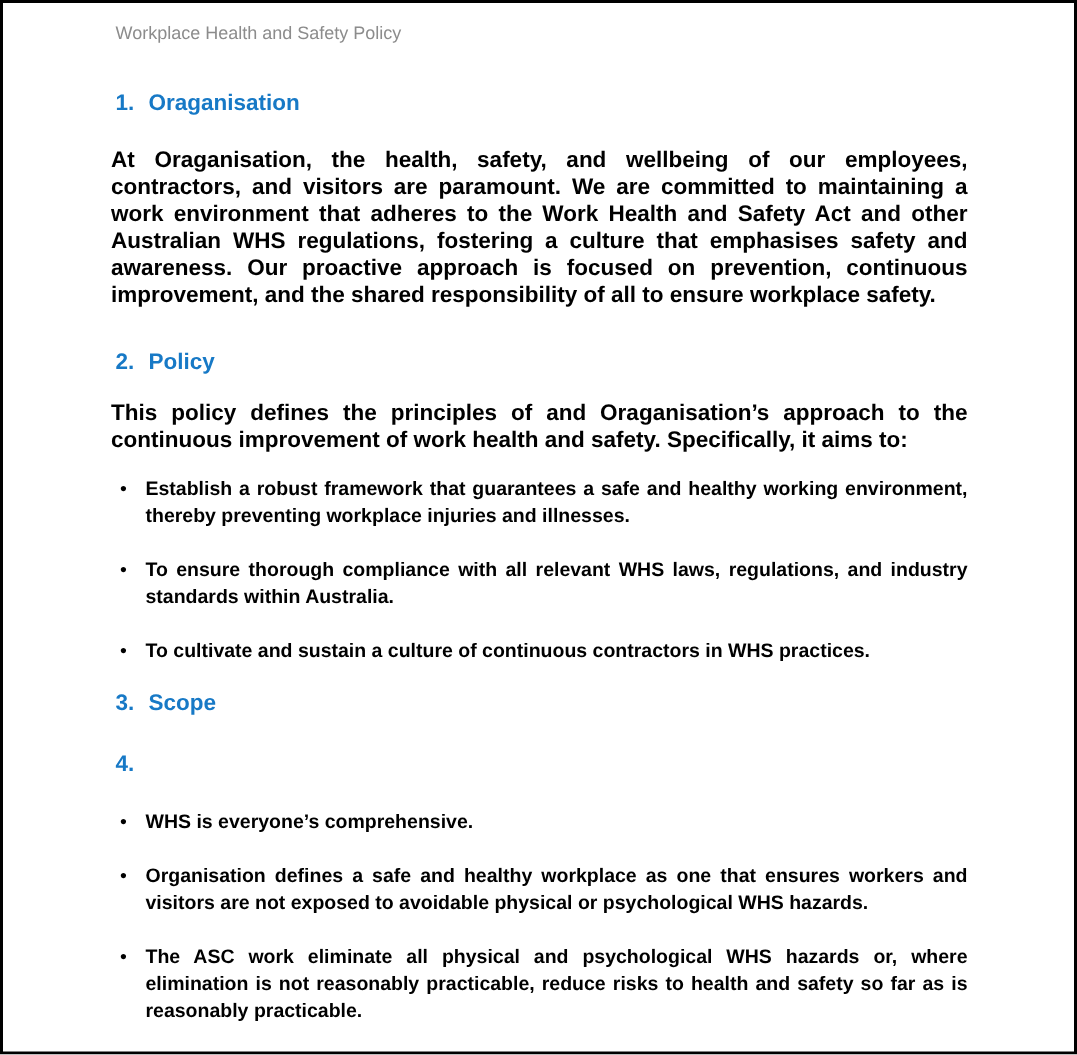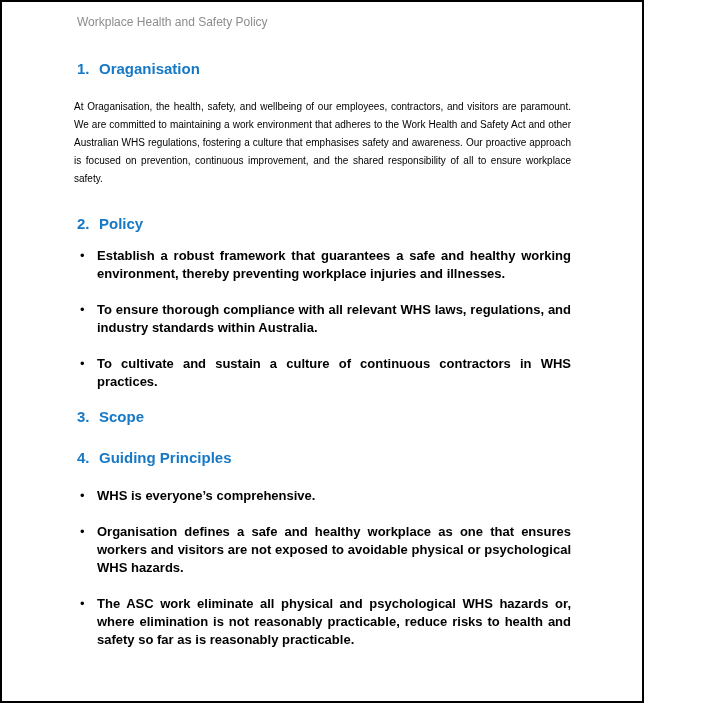--- a/index.html
+++ b/index.html
@@ -2,21 +2,21 @@
 <html style="--heading-blue: #1779C6; --header-gray: #8C8C8C; --body-text: #000000; --page-border: #000000; --page-bg: #FFFFFF;"><head>
 <meta charset="utf-8">
 <style>
   html, body {
     margin: 0;
     padding: 0;
     background: #ffffff;
   }
   .page {
     box-sizing: border-box;
-    width: 644px;
+    width: 718px;
     height: 703px;
     background: var(--page-bg, #ffffff);
     border: 2px solid var(--page-border, #000000);
     padding: 13px 71px 0 72px;
     overflow: hidden;
     font-family: "Liberation Sans", sans-serif;
     color: var(--body-text, #000000);
   }
   .doc-header {
     font-size: 12px;
@@ -30,23 +30,24 @@
     line-height: 18px;
     font-weight: bold;
     color: var(--heading-blue, #1779c6);
     padding-left: 3px;
   }
   .heading .num {
     flex: 0 0 22px;
   }
   .body-text {
     margin: 0;
-    font-size: 10px;
+    font-size: 15px;
     line-height: 18px;
     text-align: justify;
+    font-weight: bold;
   }
   .bullet-list {
     list-style: none;
     margin: 0;
     padding: 0;
   }
   .bullet-item {
     display: flex;
     font-size: 13px;
     line-height: 18px;
@@ -89,20 +90,21 @@
       <span class="ttl">Oraganisation</span>
     </h2>
     <p id="p1" class="body-text">At Oraganisation, the health, safety, and wellbeing of our employees, contractors, and visitors are paramount. We are committed to maintaining a work environment that adheres to the Work Health and Safety Act and other Australian WHS regulations, fostering a culture that emphasises safety and awareness. Our proactive approach is focused on prevention, continuous improvement, and the shared responsibility of all to ensure workplace safety.</p>
   </div>
 
   <div class="sec">
     <h2 id="h2" class="heading">
       <span class="num">2.</span>
       <span class="ttl">Policy</span>
     </h2>
+    <p id="p2" class="body-text">This policy defines the principles of and Oraganisation’s approach to the continuous improvement of work health and safety. Specifically, it aims to:</p>
     <ul id="ul2" class="bullet-list">
       <li class="bullet-item">
         <span class="bullet-marker">•</span>
         <span class="bullet-text">Establish a robust framework that guarantees a safe and healthy working environment, thereby preventing workplace injuries and illnesses.</span>
       </li>
       <li class="bullet-item">
         <span class="bullet-marker">•</span>
         <span class="bullet-text">To ensure thorough compliance with all relevant WHS laws, regulations, and industry standards within Australia.</span>
       </li>
       <li class="bullet-item">
@@ -115,21 +117,20 @@
   <div class="sec">
     <h2 id="h3" class="heading">
       <span class="num">3.</span>
       <span class="ttl">Scope</span>
     </h2>
   </div>
 
   <div class="sec">
     <h2 id="h4" class="heading">
       <span class="num">4.</span>
-      <span class="ttl">Guiding Principles</span>
     </h2>
     <ul id="ul4" class="bullet-list">
       <li class="bullet-item">
         <span class="bullet-marker">•</span>
         <span class="bullet-text">WHS is everyone’s comprehensive.</span>
       </li>
       <li class="bullet-item">
         <span class="bullet-marker">•</span>
         <span class="bullet-text">Organisation defines a safe and healthy workplace as one that ensures workers and visitors are not exposed to avoidable physical or psychological WHS hazards.</span>
       </li>

